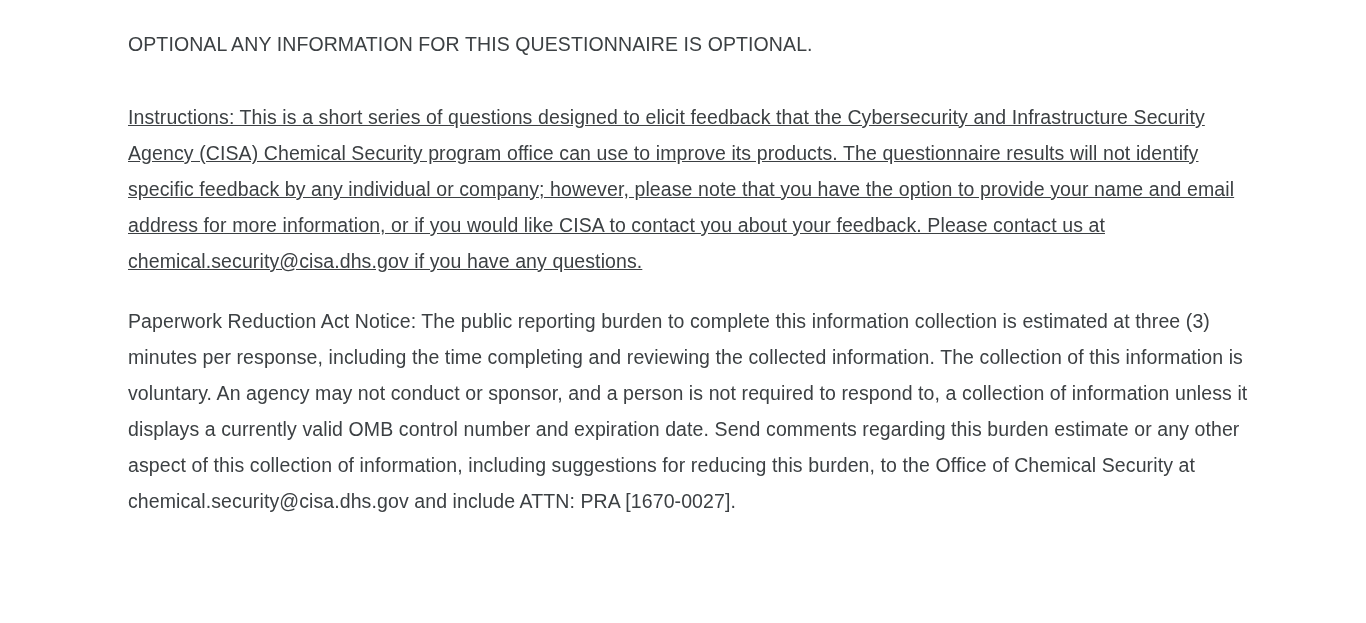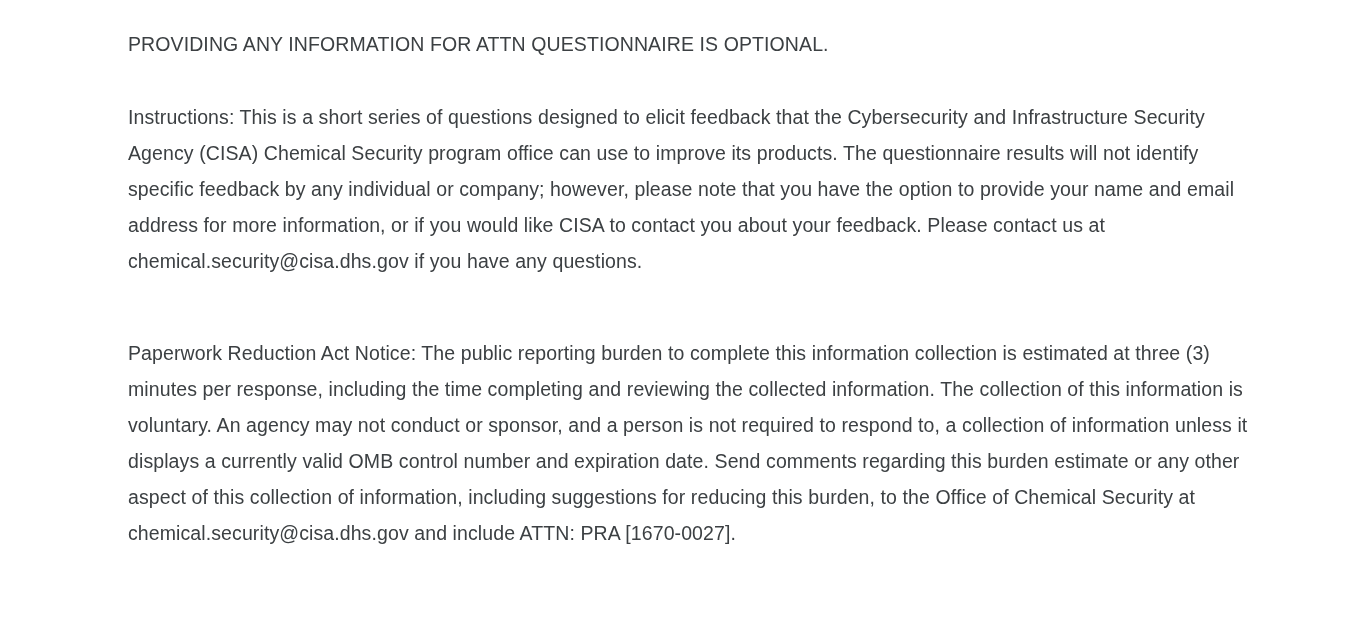--- a/index.html
+++ b/index.html
@@ -27,26 +27,27 @@
     color: #3c4043;
     margin: 0 0 36px 0;
     max-width: 1135px;
     text-align: left;
     letter-spacing: 0.1px;
   }
   .para.first {
     margin-bottom: 37px;
   }
   .para.second {
-    margin-bottom: 56px;
+    margin-bottom: 24px;
+    text-decoration: underline;
   }
   .para.third {
     margin-bottom: 16px;
   }
 </style>
 </head>
 <body>
 
 <div class="page">
-  <p class="para first">PROVIDING ANY INFORMATION FOR ATTN QUESTIONNAIRE IS OPTIONAL.</p>
+  <p class="para first">OPTIONAL ANY INFORMATION FOR THIS QUESTIONNAIRE IS OPTIONAL.</p>
   <p class="para second">Instructions: This is a short series of questions designed to elicit feedback that the Cybersecurity and Infrastructure Security Agency (CISA) Chemical Security program office can use to improve its products. The questionnaire results will not identify specific feedback by any individual or company; however, please note that you have the option to provide your name and email address for more information, or if you would like CISA to contact you about your feedback. Please contact us at chemical.security@cisa.dhs.gov if you have any questions.</p>
   <p class="para third">Paperwork Reduction Act Notice: The public reporting burden to complete this information collection is estimated at three (3) minutes per response, including the time completing and reviewing the collected information. The collection of this information is voluntary. An agency may not conduct or sponsor, and a person is not required to respond to, a collection of information unless it displays a currently valid OMB control number and expiration date. Send comments regarding this burden estimate or any other aspect of this collection of information, including suggestions for reducing this burden, to the Office of Chemical Security at chemical.security@cisa.dhs.gov and include ATTN: PRA [1670-0027].</p>
 </div>
 
 </body></html>

